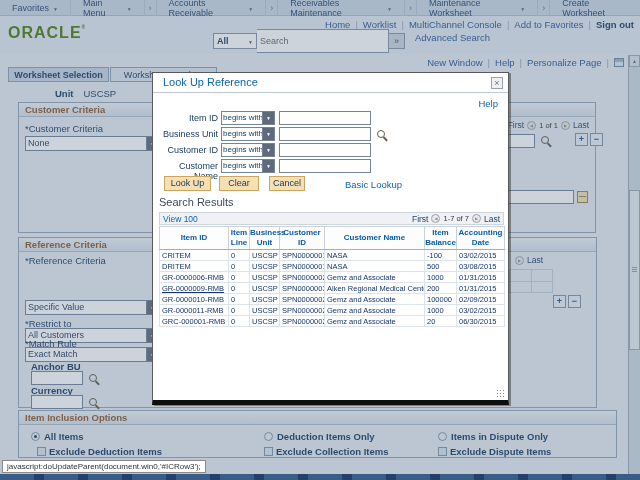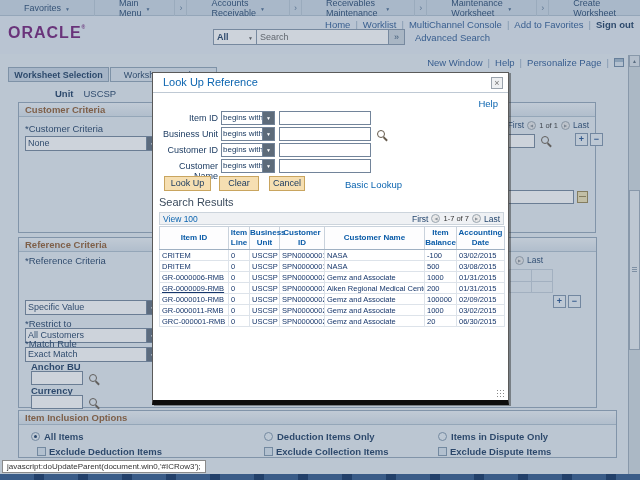--- a/index.html
+++ b/index.html
@@ -2,36 +2,36 @@
 <html><head>
 <meta charset="utf-8">
 <style>
   * { margin:0; padding:0; box-sizing:border-box; font-family:"Liberation Sans", sans-serif; }
   body { width:640px; height:480px; }
   .screen { position:relative; width:640px; height:480px; background:#e6edf3; overflow:hidden; }
 
   
   .crumbbar { position:absolute; left:0; top:0; width:640px; height:16px; background:#ccd9e6;
               border-bottom:1px solid #aebfce; display:flex; align-items:center; font-size:9px; color:#24466e; }
-  .crumb { padding:0 24px; display:flex; align-items:center; gap:4px; height:16px; border-right:1px solid #b7c6d4; cursor:pointer; }
+  .crumb { padding:0 12px; display:flex; align-items:center; gap:4px; height:16px; border-right:1px solid #b7c6d4; cursor:pointer; }
   .crumb.last { border-right:none; }
   .caret::before { content:"▼"; font-size:5px; color:#44658c; }
   .csep { padding:0 4px; color:#5a7694; border-right:1px solid #b7c6d4; height:16px; display:flex; align-items:center; }
   .csep::before { content:"›"; font-size:9px; }
 
   .brand { position:absolute; left:0; top:16px; width:640px; height:38px; background:#e2eaf2; }
-  .logo { position:absolute; left:8px; top:8px; font-size:16px; font-weight:bold; color:#701a75; letter-spacing:1px; }
+  .logo { position:absolute; left:8px; top:8px; font-size:16px; font-weight:bold; color:#4d7c0f; letter-spacing:1px; }
   .logo::after { content:"®"; font-size:5px; vertical-align:top; }
   .navlinks { position:absolute; right:6px; top:3px; display:flex; gap:5px; font-size:9.5px; color:#2a5792; align-items:center; }
   .navlinks .pipe { color:#93a9c0; }
   .signout { font-weight:bold; color:#17375e; }
   .searchwrap { position:absolute; left:213px; top:13px; display:flex; align-items:center; }
   .scope { width:44px; height:16px; background:#fff; border:1px solid #8496aa; display:flex; align-items:center; justify-content:space-between; padding:0 3px; font-size:9px; color:#17375e; font-weight:bold; }
   .scope .caret::before { color:#555; }
-  .searchinput { width:132px; height:16px; border:1px solid #8496aa; border-left:none; font-size:9px; padding:0 3px; color:#333; background:#fff; }
+  .searchinput { width:132px; height:24px; border:1px solid #8496aa; border-left:none; font-size:9px; padding:0 3px; color:#333; background:#fff; }
   .searchinput::placeholder { color:#666; }
   .gobtn { width:16px; height:16px; background:#ccd6df; border:1px solid #8496aa; border-left:none; font-size:9px; color:#33516f; text-align:center; line-height:14px; cursor:pointer; }
   .gobtn::before { content:"»"; }
   .advsearch { position:absolute; left:415px; top:16px; font-size:9.5px; color:#2a5792; cursor:pointer; }
 
   .pageactions { position:absolute; right:16px; top:57px; display:flex; gap:5px; align-items:center; font-size:9.5px; color:#2a5792; }
   .pageactions .pipe { color:#93a9c0; }
   .winicon { width:10px; height:9px; border:1px solid #6d87a3; background:#dce6ee; position:relative; }
   .winicon::before { content:""; position:absolute; left:0; top:0; right:0; height:3px; background:#9fb6ca; }
 

